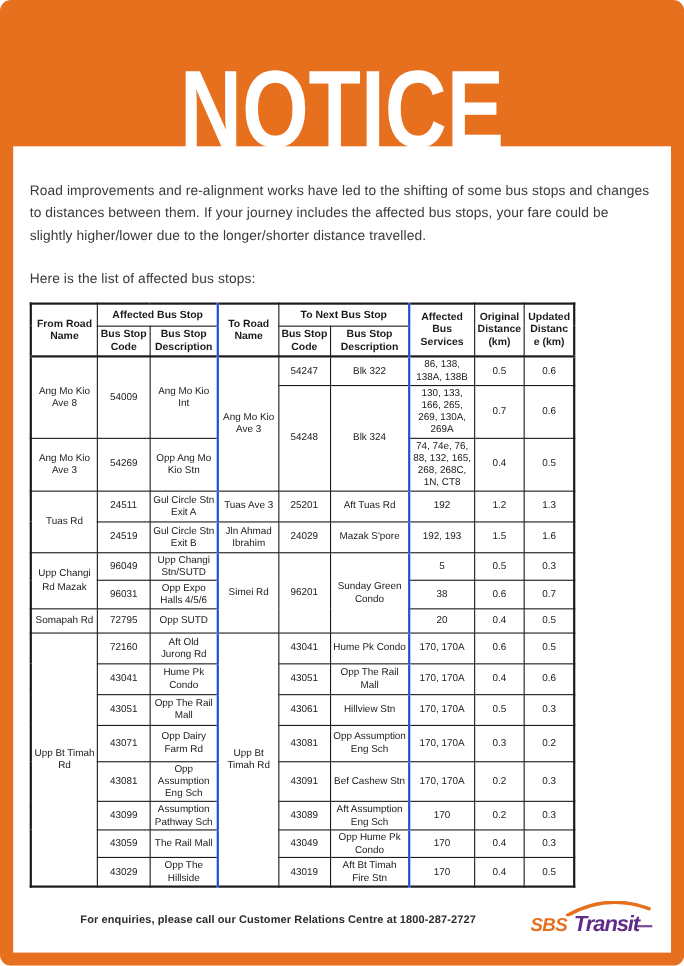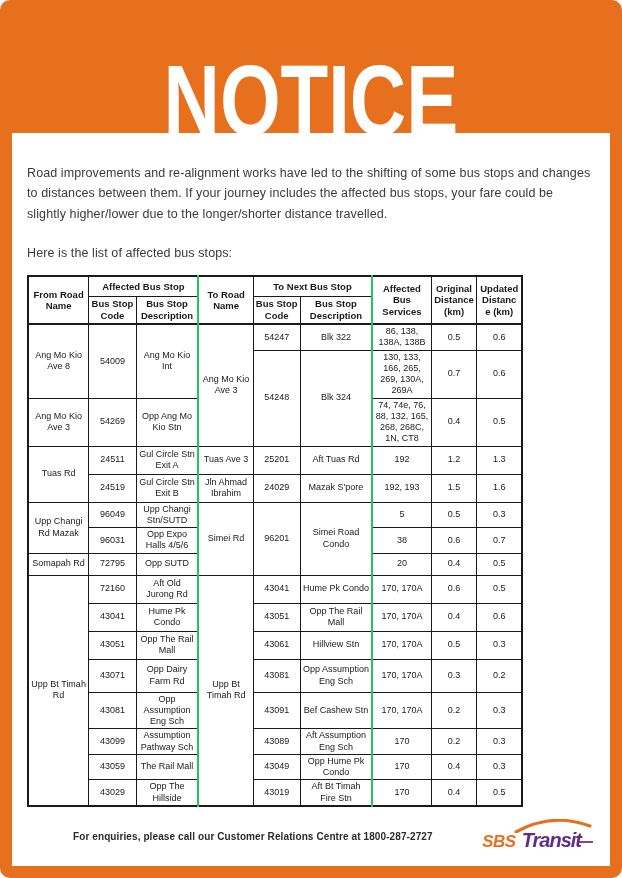--- a/index.html
+++ b/index.html
@@ -43,21 +43,21 @@
   table{border:2px solid #1a1a1a;}
   th,td{
     text-align:center;vertical-align:middle;
     font-size:9px;line-height:1.25;padding:1px 2px;
     word-wrap:break-word;
   }
   th{font-size:9.5px;font-weight:bold;line-height:1.2;}
   thead tr.h1{height:20px;}
   thead tr.h2{height:28px;}
   thead{border-bottom:2px solid #1a1a1a;}
-  .bthick{border-right:2px solid #22c55e;}
+  .bthick{border-right:2px solid #1d4ed8;}
   .footer{
     position:absolute;left:15px;right:15px;bottom:8px;height:44px;
     display:flex;align-items:center;justify-content:space-between;padding-left:46px;
   }
   .enquiries{
     font-size:10px;font-weight:bold;color:#2B2B2B;letter-spacing:0.1px;
   }
   .logo{
     position:relative;display:flex;align-items:baseline;gap:6px;
     font-style:italic;font-weight:bold;padding-top:8px;margin-right:14px;
@@ -160,21 +160,21 @@
             <td>192, 193</td>
             <td>1.5</td>
             <td>1.6</td>
           </tr>
           <tr style="height: 23px;">
             <td rowspan="2">Upp Changi Rd Mazak</td>
             <td>96049</td>
             <td class="bthick">Upp Changi Stn/SUTD</td>
             <td rowspan="3">Simei Rd</td>
             <td rowspan="3">96201</td>
-            <td rowspan="3" class="bthick">Simei Road Condo</td>
+            <td rowspan="3" class="bthick">Sunday Green Condo</td>
             <td>5</td>
             <td>0.5</td>
             <td>0.3</td>
           </tr>
           <tr style="height: 24px;">
             <td>96031</td>
             <td class="bthick">Opp Expo Halls 4/5/6</td>
             <td>38</td>
             <td>0.6</td>
             <td>0.7</td>

